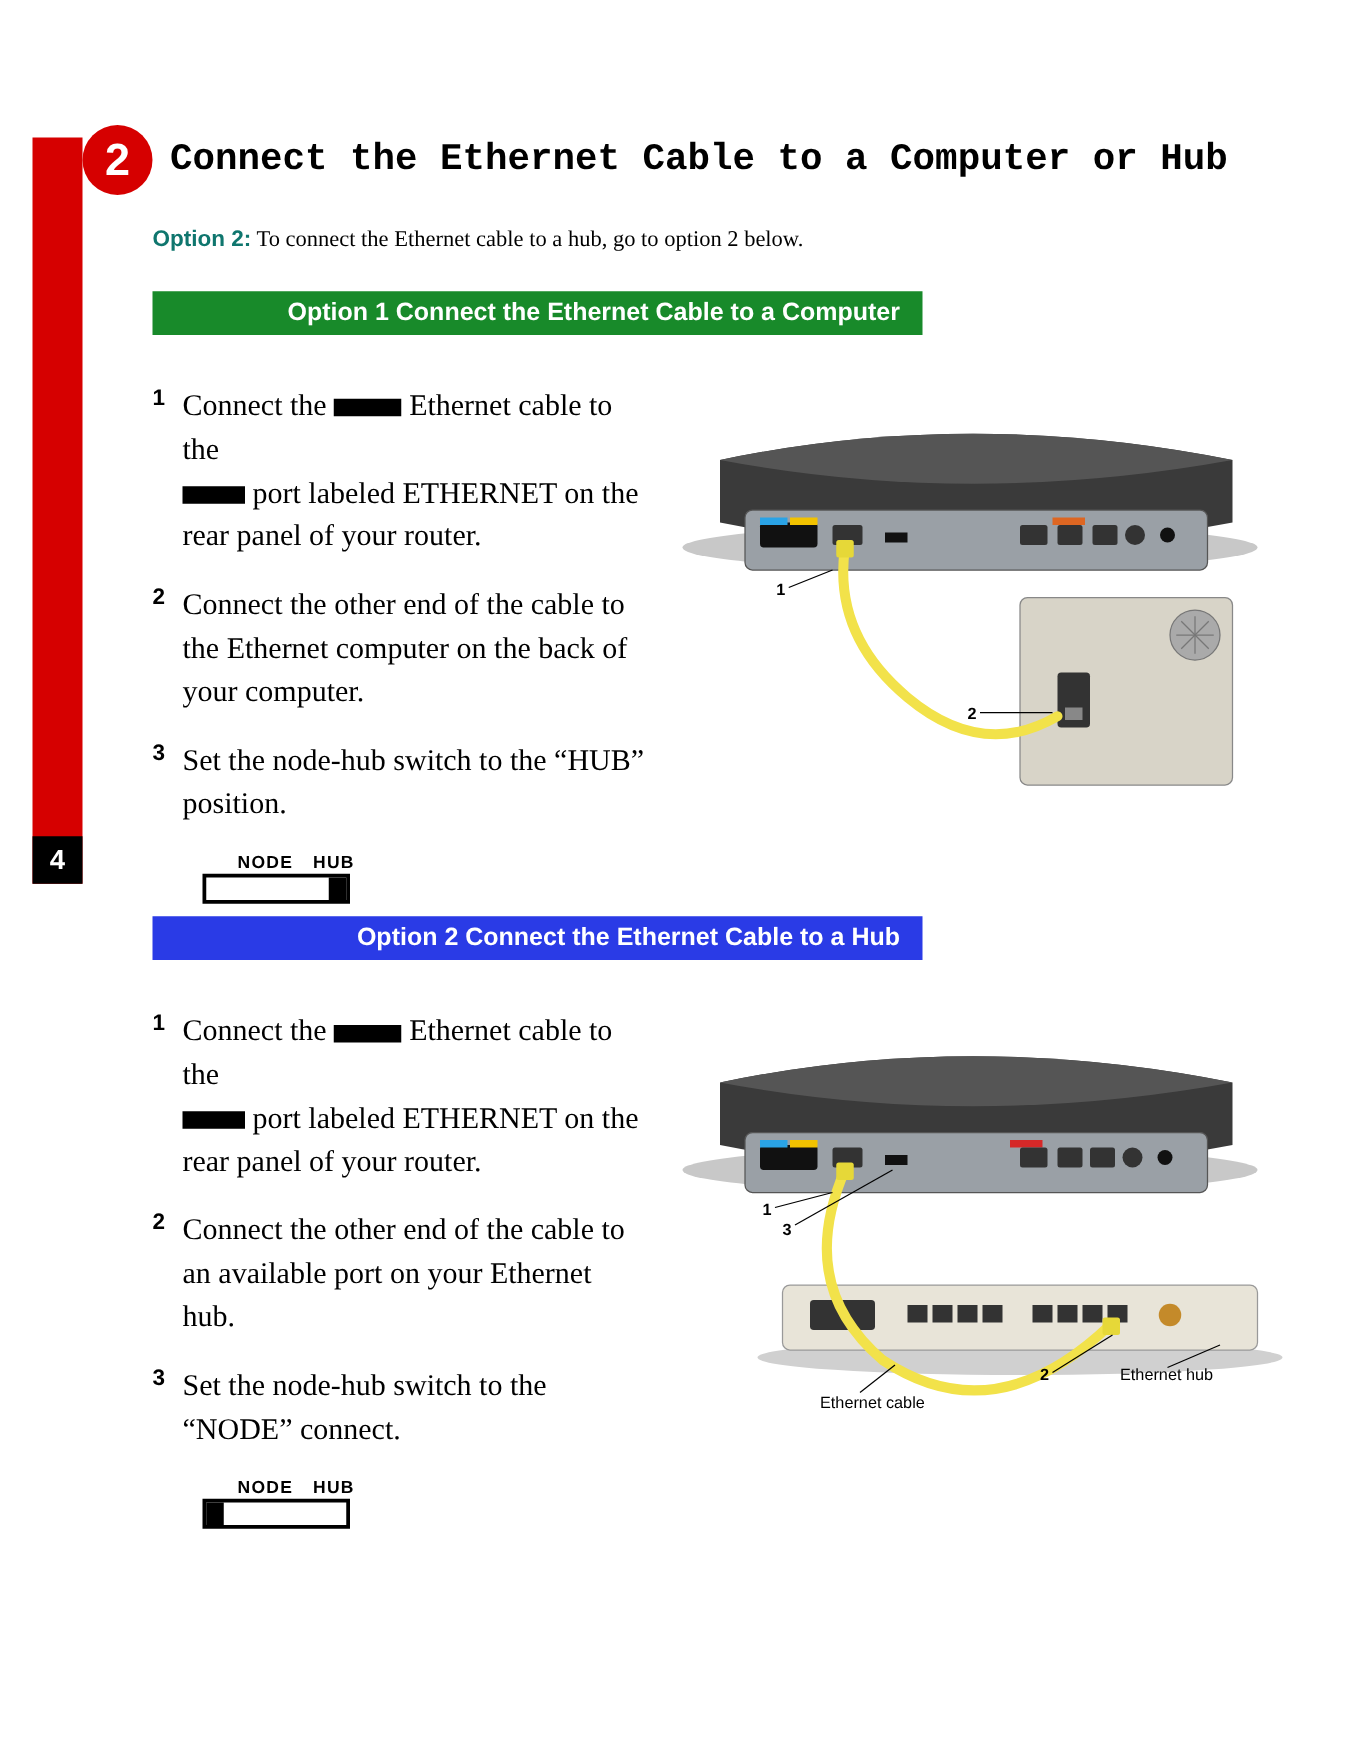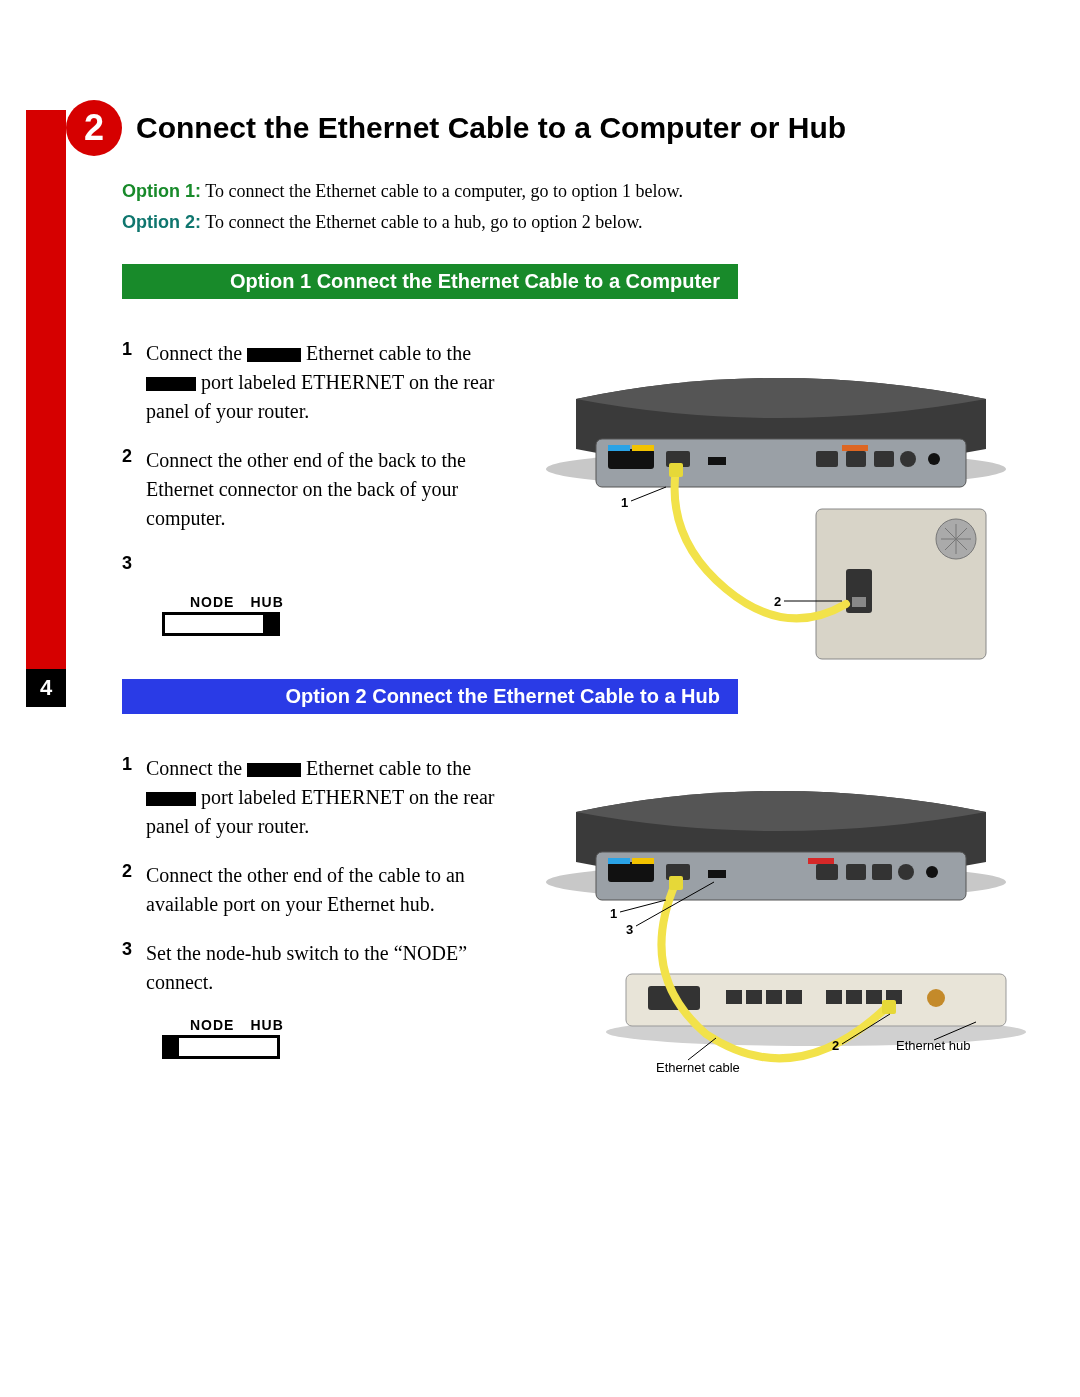--- a/index.html
+++ b/index.html
@@ -3,34 +3,34 @@
 <meta charset="utf-8">
 <style>
   html,body{margin:0;padding:0;background:#fff;font-family:"Times New Roman",Times,serif;}
   .page{position:relative;width:1080px;height:1397px;background:#fff;}
   .red-tab{position:absolute;left:26px;top:110px;width:40px;background:#d60000;}
   .red-tab-top{height:559px;}
   .red-tab-num{height:38px;display:flex;align-items:center;justify-content:center;color:#fff;font-family:Arial,Helvetica,sans-serif;font-size:22px;font-weight:bold;background:#000;}
   .content{position:absolute;left:66px;top:100px;width:990px;}
   .step-row{display:flex;align-items:center;}
   .circle{width:56px;height:56px;border-radius:50%;background:#d60000;color:#fff;font-family:Arial,Helvetica,sans-serif;font-size:36px;font-weight:bold;display:flex;align-items:center;justify-content:center;flex:0 0 auto;}
-  .step-title{font-family:Liberation Sans, sans-serif;font-size:30px;font-weight:bold;margin-left:14px;}
+  .step-title{font-family:Liberation Mono, monospace;font-size:30px;font-weight:bold;margin-left:14px;}
   .intro{margin-left:56px;margin-top:22px;font-size:18px;line-height:1.5;}
   .intro p{margin:4px 0;}
   .opt-label{font-family:Arial,Helvetica,sans-serif;font-weight:bold;}
   .opt-green{color:#188a2a;}
   .opt-blue{color:#0f766e;}
   .bar{margin-top:28px;width:580px;padding:6px 18px;color:#fff;font-family:Arial,Helvetica,sans-serif;font-size:20px;font-weight:bold;text-align:right;}
   .bar-green{background:#188a2a;}
   .bar-blue{background:#2a3be6;}
   .section{display:flex;margin-top:40px;align-items:flex-start;}
   .textcol{width:400px;}
   .ol-item{display:flex;align-items:flex-start;margin-bottom:20px;}
   .ol-num{width:24px;font-family:Arial,Helvetica,sans-serif;font-weight:bold;font-size:18px;flex:0 0 auto;}
-  .ol-body{font-size:20px;line-height:1.45;}
+  .ol-body{font-size:24px;line-height:1.45;}
   .redact{display:inline-block;background:#000;height:14px;vertical-align:middle;}
   .redact-a{width:54px;}
   .redact-b{width:50px;}
   .switch-block{margin-left:40px;margin-top:10px;}
   .switch-labels{font-family:Arial,Helvetica,sans-serif;font-weight:bold;font-size:14px;letter-spacing:1px;padding-left:28px;}
   .switch-labels span:first-child{margin-right:16px;}
   .switch-box{width:112px;height:18px;border:3px solid #000;margin-top:2px;position:relative;background:#fff;}
   .switch-thumb{position:absolute;top:0;width:14px;height:18px;background:#000;}
   .thumb-right{right:0;}
   .thumb-left{left:0;}
@@ -50,41 +50,41 @@
   </div>
 
   <div class="content">
 
     <div class="step-row">
       <div class="circle">2</div>
       <div class="step-title">Connect the Ethernet Cable to a Computer or Hub</div>
     </div>
 
     <div class="intro">
-      <p><span class="opt-label opt-green">Option 1:</span><span> To connect the Ethernet cable to a computer, go to option 1 below.</span></p>
       <p><span class="opt-label opt-blue">Option 2:</span><span> To connect the Ethernet cable to a hub, go to option 2 below.</span></p>
     </div>
 
     <div class="bar bar-green" style="margin-left:56px;">Option 1   Connect the Ethernet Cable to a Computer</div>
 
     <div class="section" style="margin-left:56px;">
       <div class="textcol">
         <div class="ol-item">
           <div class="ol-num">1</div>
           <div class="ol-body">
             <span>Connect the </span><span class="redact redact-a"></span><span> Ethernet cable to the </span><br>
             <span class="redact redact-b"></span><span> port labeled ETHERNET on the rear panel of your router.</span>
           </div>
         </div>
         <div class="ol-item">
           <div class="ol-num">2</div>
-          <div class="ol-body">Connect the other end of the back to the Ethernet connector on the back of your computer.</div>
+          <div class="ol-body">Connect the other end of the cable to the Ethernet computer on the back of your computer.</div>
         </div>
         <div class="ol-item">
           <div class="ol-num">3</div>
+          <div class="ol-body">Set the node-hub switch to the “HUB” position.</div>
         </div>
         <div class="switch-block">
           <div class="switch-labels"><span>NODE</span><span>HUB</span></div>
           <div class="switch-box">
               <div class="switch-thumb thumb-right"></div>
             </div>
         </div>
       </div>
 
       <div class="diagram">

